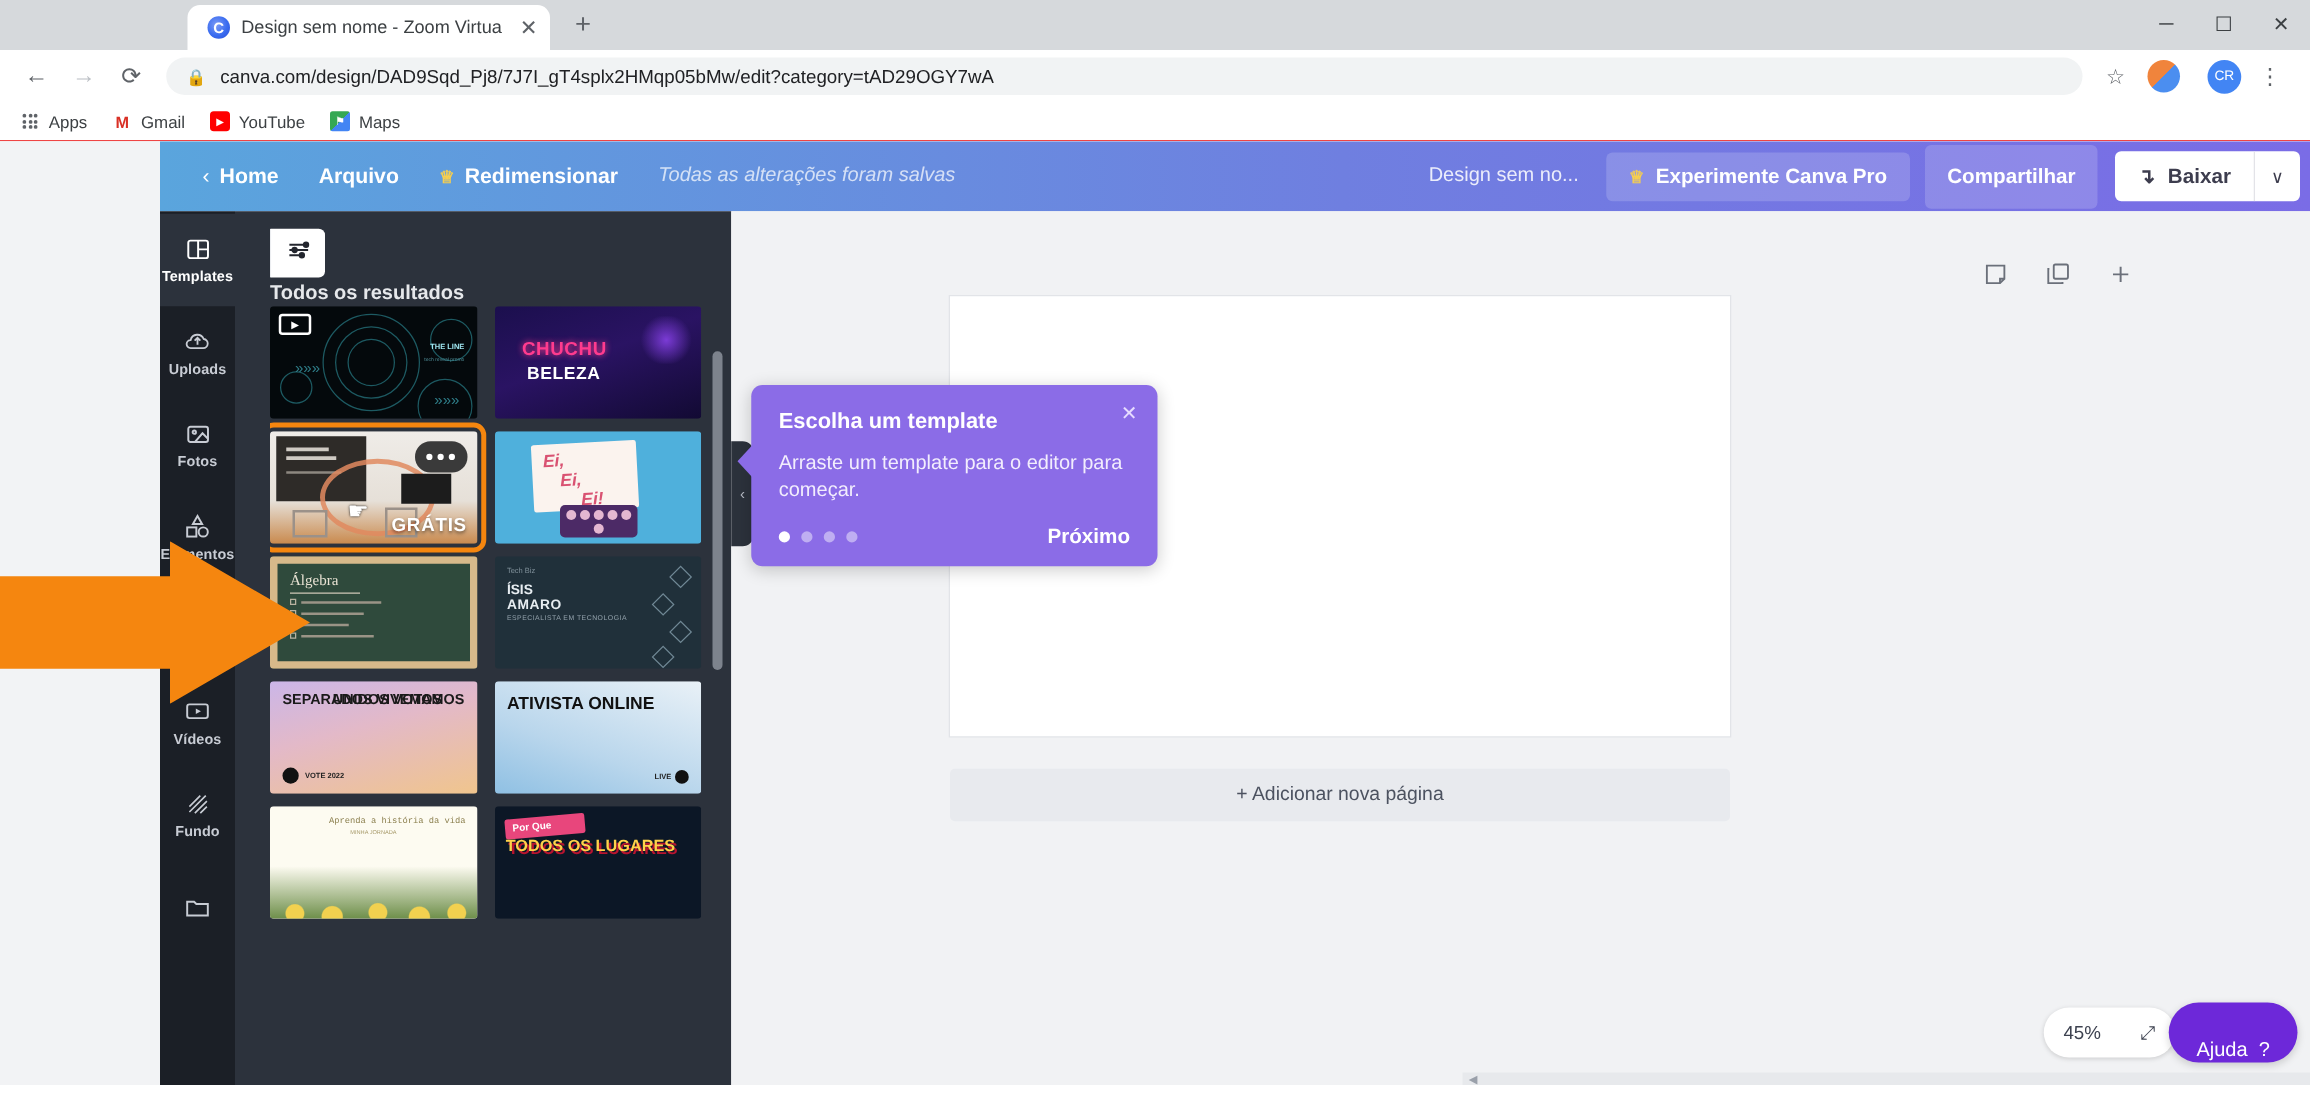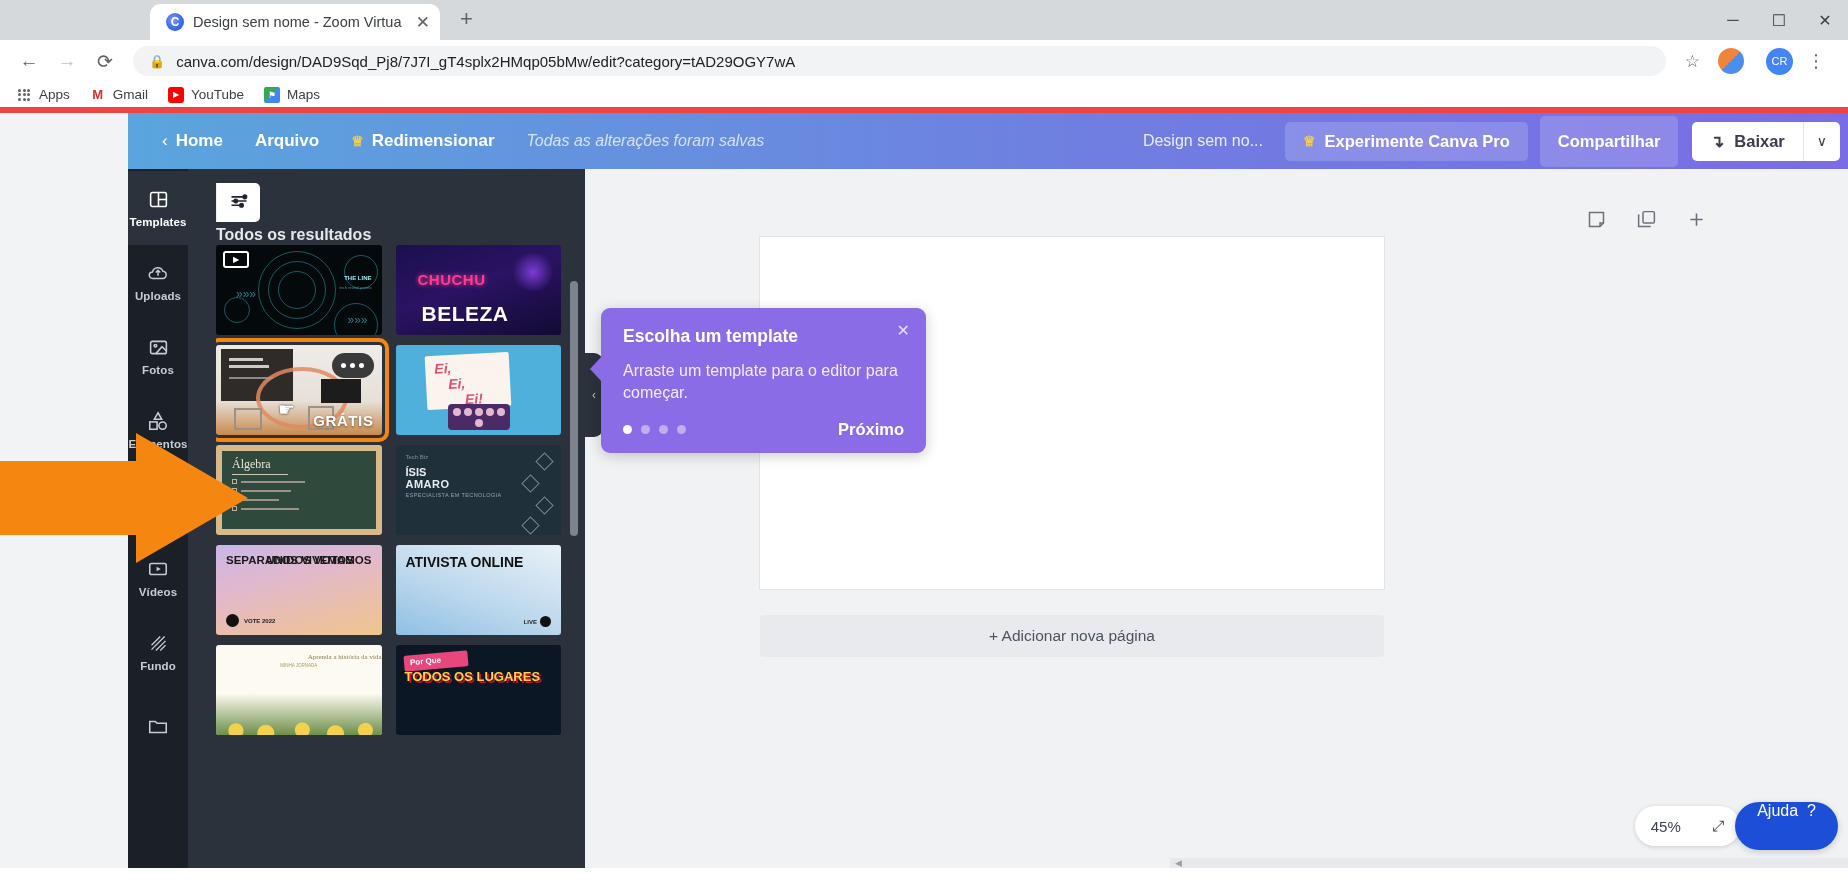--- a/index.html
+++ b/index.html
@@ -68,21 +68,21 @@
     background:linear-gradient(135deg,#f0843c 50%,#4b8ef0 50%); margin:0 6px; cursor:pointer;}
   .avatar-btn {
     width:27px;height:27px;border-radius:50%;background:#4285f4;color:#fff;
     display:flex;align-items:center;justify-content:center;font-size:11px;
     margin-left:12px;cursor:pointer;
   }
   .kebab { font-size:18px;color:#5f6368;cursor:pointer;padding:0 10px; letter-spacing:1px;}
 
   .bookmarks {
     height:31px;background:#fff;display:flex;align-items:center;gap:20px;
-    padding:0 18px 0 16px;border-bottom:6px solid #ef4444;
+    padding:0 18px 0 16px;border-bottom:1px solid #ef4444;
   }
   .bm { display:flex;align-items:center;gap:7px;font-size:13.5px;color:#3c4043;cursor:pointer;}
   .bm-ic { width:16px;height:16px;display:flex;align-items:center;justify-content:center;font-size:13px;}
   .grid-ic {
     display:grid;grid-template-columns:repeat(3,3px);grid-template-rows:repeat(3,3px);
     gap:1.5px;
   }
   .grid-ic i { width:3px;height:3px;border-radius:50%;background:#5f6368;display:block; }
 
   
@@ -194,22 +194,22 @@
   .zoom-pill {
     position:absolute; right:108px; bottom:22px; height:40px; width:105px;
     background:#fff; border-radius:20px; display:flex; align-items:center;
     justify-content:space-around; box-shadow:0 1px 4px rgba(0,0,0,.16);
     font-size:15px;color:#3d4250;
   }
   .zoom-pct { cursor:pointer; }
   .zoom-expand { cursor:pointer; font-size:15px; }
   .help-pill {
     position:absolute; right:10px; bottom:18px; height:48px; padding:0 22px;
-    background:#1d4ed8; border-radius:24px; color:#fff; display:flex;
-    align-items:flex-start; gap:9px; font-size:16px; cursor:pointer;
+    background:#6d28d9; border-radius:24px; color:#fff; display:flex;
+    align-items:flex-end; gap:9px; font-size:16px; cursor:pointer;
     box-shadow:0 2px 7px rgba(0,0,0,.18);
   }
   .hscroll {
     position:absolute; left:585px; right:0; bottom:0; height:10px; background:#e7e9ec;
   }
   .hscroll-arrow{position:absolute;left:5px;top:0;font-size:9px;color:#9aa0aa;}
 
   
   .popover {
     position:absolute; left:601px; top:195px; width:325px; height:145px;
@@ -244,21 +244,21 @@
   .tn-tech .ring {
     position:absolute;border:1px solid #1d5a62;border-radius:50%;
   }
   .tn-play {
     position:absolute;left:7px;top:6px;width:26px;height:17px;border:2px solid #fff;border-radius:3px;
     display:flex;align-items:center;justify-content:center;color:#fff;font-size:8px;
   }
   .tn-beleza { background:linear-gradient(160deg,#1b0f4d 0%,#2a1363 45%,#120a33 100%); }
   .tn-beleza .t1{position:absolute;left:22px;top:26px;color:#ff3b8e;font-size:15px;font-weight:bold;
     font-family:"Liberation Sans",sans-serif;letter-spacing:.5px;text-shadow:0 0 5px #ff3b8e;}
-  .tn-beleza .t2{position:absolute;left:26px;top:57px;color:#fff;font-size:21px;font-weight:bold;letter-spacing:.5px;}
+  .tn-beleza .t2{position:absolute;left:26px;top:45px;color:#fff;font-size:14px;font-weight:bold;letter-spacing:.5px;}
   .tn-room { background:linear-gradient(180deg,#efece8 0%,#e6e0d8 62%,#c98a4e 100%); }
   .tn-room .card{position:absolute;left:5px;top:4px;width:72px;height:52px;background:#2e2b28;}
   .tn-room .card b{display:block;margin:9px 0 0 8px;height:3px;width:34px;background:#cfcac3;}
   .tn-room .card b+b{margin-top:4px;width:40px;}
   .tn-room .card small{display:block;margin:9px 0 0 8px;height:2px;width:44px;background:#8d8880;}
   .tn-room .circle{position:absolute;left:40px;top:22px;width:92px;height:62px;border:4px solid #e08a5f;border-radius:50%;opacity:.85;}
   .tn-room .screen{position:absolute;left:105px;top:34px;width:40px;height:24px;background:#1c1c1c;}
   .tn-room .bubble{position:absolute;right:8px;top:8px;width:42px;height:25px;background:#3a3a3a;border-radius:13px;
     display:flex;align-items:center;justify-content:center;gap:4px;}
   .tn-room .bubble i{width:5px;height:5px;border-radius:50%;background:#fff;display:block;}
@@ -291,22 +291,22 @@
   .tn-vot { background:linear-gradient(165deg,#cbb6e8 0%,#e3b9c8 42%,#f0c58d 100%); }
   .tn-vot .l{position:absolute;left:10px;top:9px;font-size:11.5px;font-weight:bold;color:#1a1a1a;line-height:1.05;}
   .tn-vot .r{position:absolute;right:10px;top:9px;font-size:11.5px;font-weight:bold;color:#1a1a1a;line-height:1.05;text-align:right;}
   .tn-vot .dot{position:absolute;left:10px;bottom:8px;width:13px;height:13px;border-radius:50%;background:#111;}
   .tn-vot .cap{position:absolute;left:28px;bottom:11px;font-size:6px;color:#222;font-weight:bold;}
   .tn-ativ { background:linear-gradient(200deg,#e9f1f7 0%,#b9d6ec 60%,#8fc0e3 100%); }
   .tn-ativ .t{position:absolute;left:10px;top:10px;font-size:14px;font-weight:bold;color:#111;line-height:1.02;}
   .tn-ativ .dot{position:absolute;right:10px;bottom:8px;width:11px;height:11px;border-radius:50%;background:#111;}
   .tn-ativ .cap{position:absolute;right:24px;bottom:10px;font-size:6px;color:#222;font-weight:bold;}
   .tn-flor { background:#fdfbf1; }
-  .tn-flor .t{position:absolute;left:0;right:0;top:8px;text-align:right;font-size:7px;color:#8b7f4e;
-    font-family:Liberation Serif, serif;margin-left:38px;}
+  .tn-flor .t{position:absolute;left:0;right:0;top:8px;text-align:center;font-size:7px;color:#8b7f4e;
+    font-family:Liberation Mono, monospace;margin-left:38px;}
   .tn-flor .t2{position:absolute;left:0;right:0;top:18px;text-align:center;font-size:4.5px;color:#a79a6a;}
   .tn-flor .f{position:absolute;bottom:0;width:100%;height:42px;
     background:radial-gradient(circle at 12% 90%,#f2d14f 0 7px,transparent 8px),
                radial-gradient(circle at 30% 96%,#f2d14f 0 8px,transparent 9px),
                radial-gradient(circle at 52% 88%,#f2d14f 0 7px,transparent 8px),
                radial-gradient(circle at 72% 97%,#f2d14f 0 8px,transparent 9px),
                radial-gradient(circle at 90% 89%,#f2d14f 0 7px,transparent 8px),
                linear-gradient(0deg,#6e8f4a 0%,rgba(110,143,74,0) 100%);}
   .tn-lug { background:#0c1726; }
   .tn-lug .band{position:absolute;left:8px;top:8px;width:64px;height:16px;background:#e8467c;

